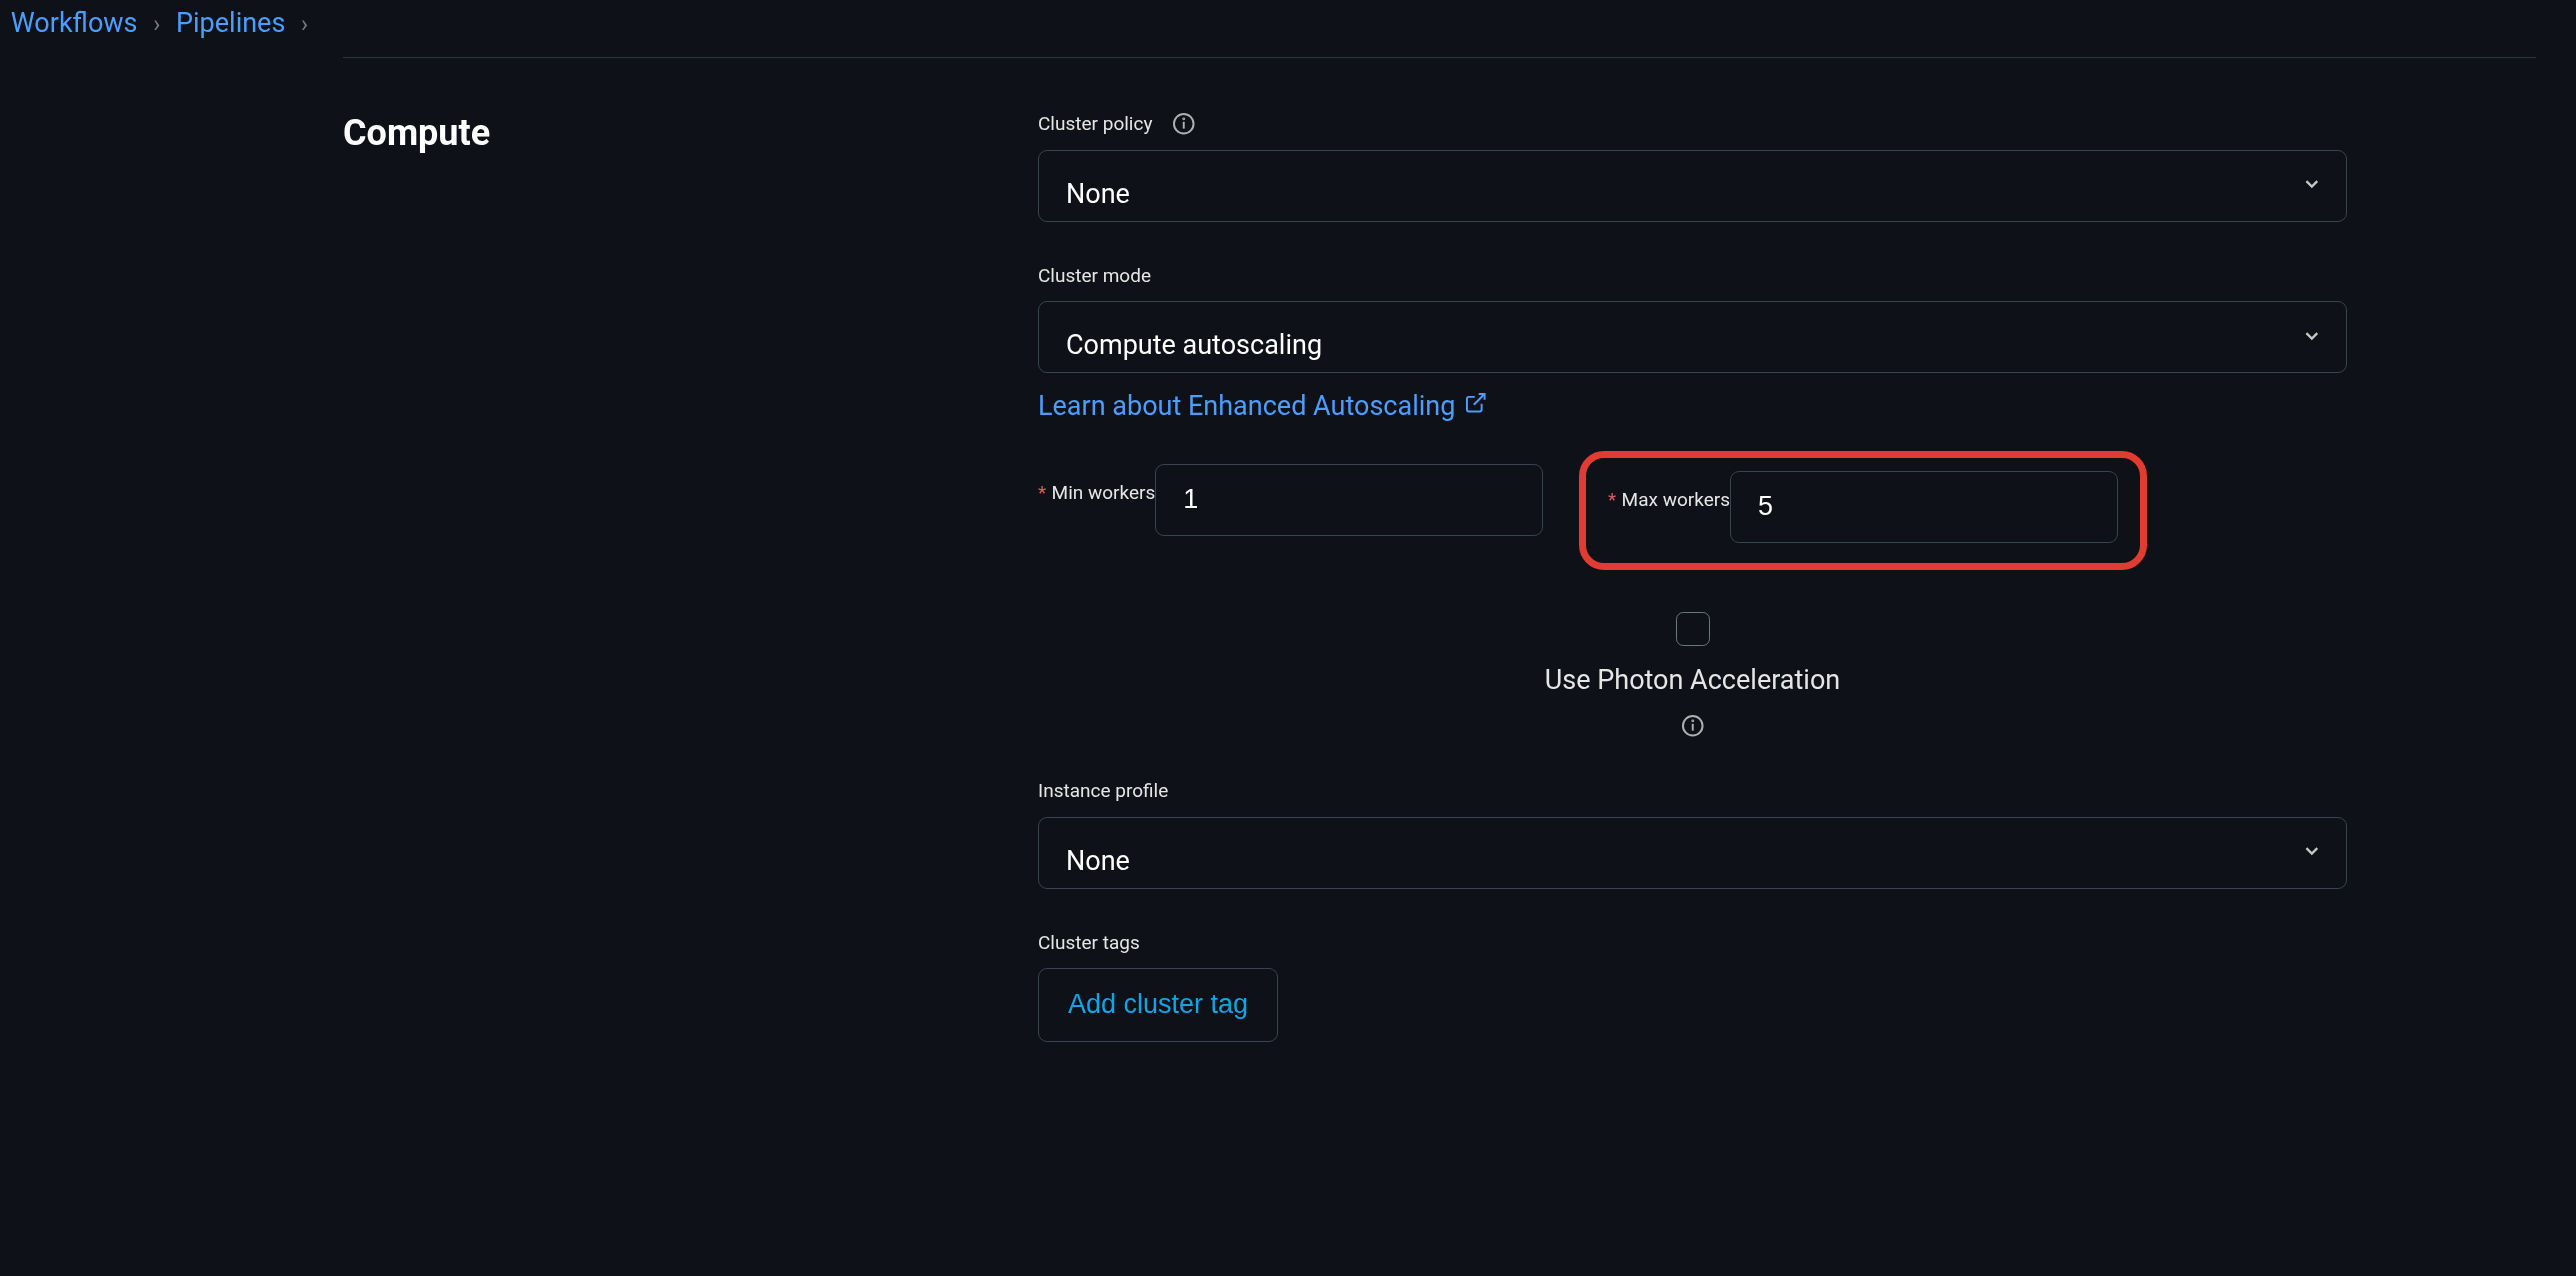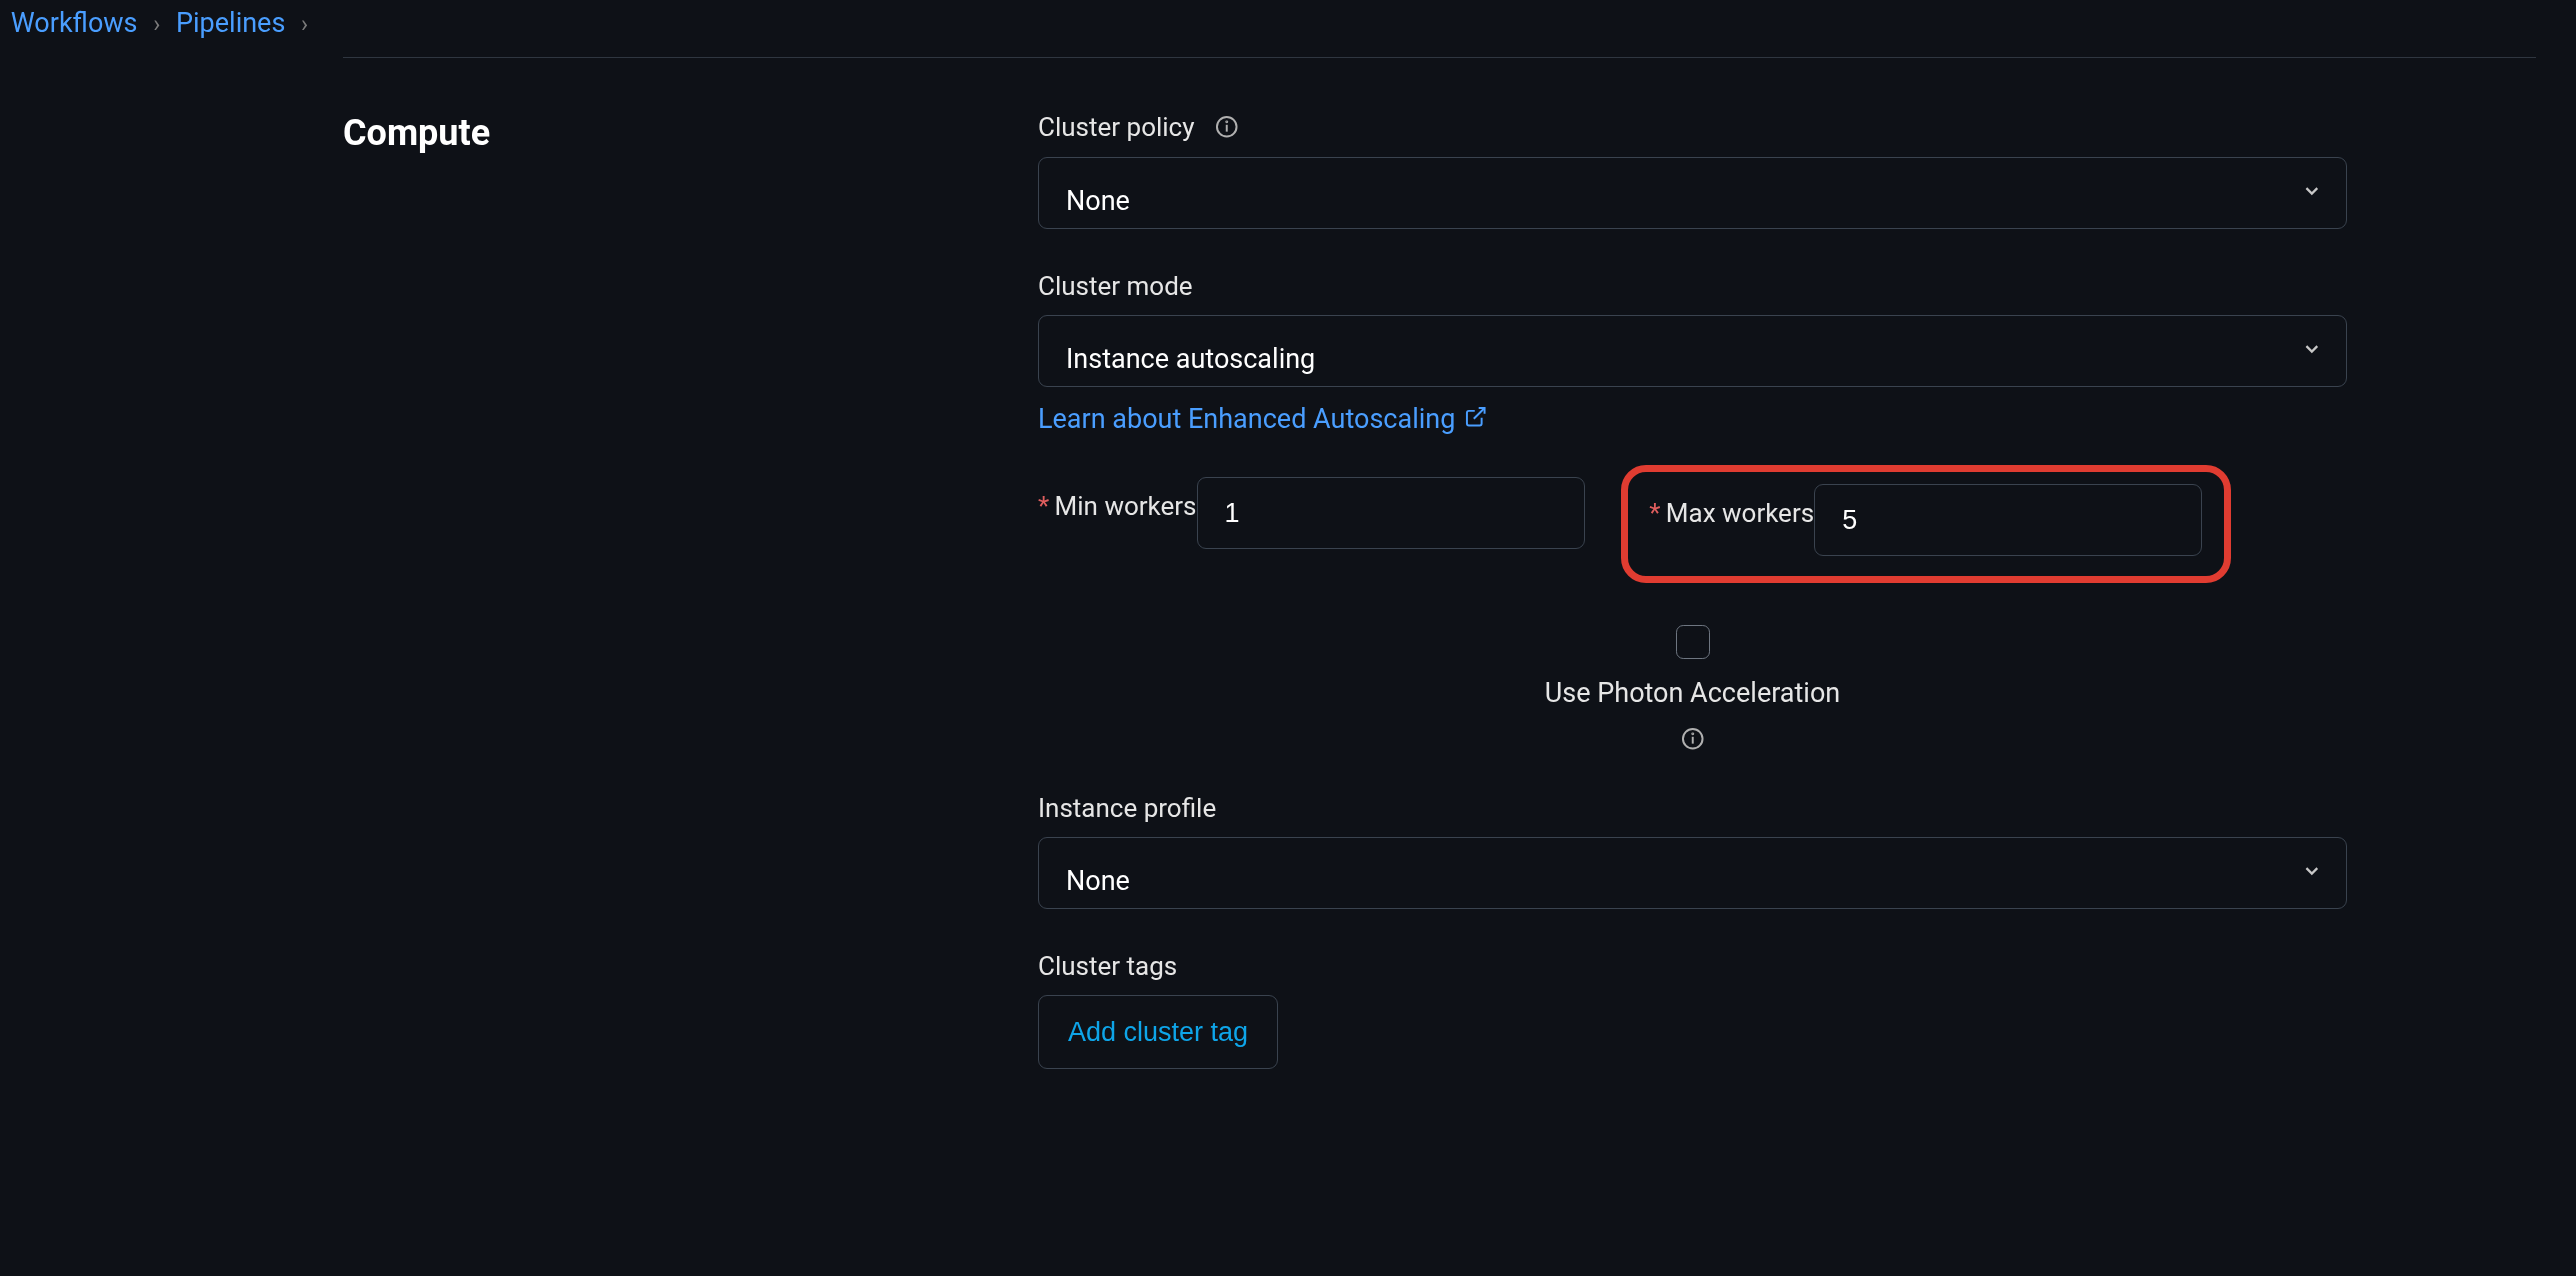--- a/index.html
+++ b/index.html
@@ -37,21 +37,21 @@
       font-size: 36px;
       font-weight: 700;
       color: #ffffff;
     }
     .form-col {
       flex: 1;
       max-width: 1309px;
     }
     .field { margin-bottom: 42px; }
     .field-label {
-      font-size: 26px;
+      font-size: 19px;
       color: #e6e6e6;
       margin-bottom: 14.4px;
       display: flex;
       align-items: center;
       gap: 20px;
     }
     .req { color: #e05e5e; margin-right: 5.4px; }
     .info-icon {
       display: inline-flex;
       width: 23.5px; height: 23.5px;
@@ -170,21 +170,21 @@
             </svg>
         </span>
       </div>
     </div>
 
     <div class="field">
       <div class="field-label">
         <span>Cluster mode</span>
       </div>
       <div class="select">
-        <span>Instance autoscaling</span>
+        <span>Compute autoscaling</span>
         <span class="chev">
           <svg width="21.7" height="21.7" viewBox="0 0 24 24" fill="none" stroke="currentColor" stroke-width="2.5">
               <polyline points="6 9 12 15 18 9"></polyline>
             </svg>
         </span>
       </div>
       <a href="#" class="link">
         <span>Learn about Enhanced Autoscaling</span>
         <span>
           <svg width="23.5" height="23.5" viewBox="0 0 24 24" fill="none" stroke="#4a9eff" stroke-width="2">

